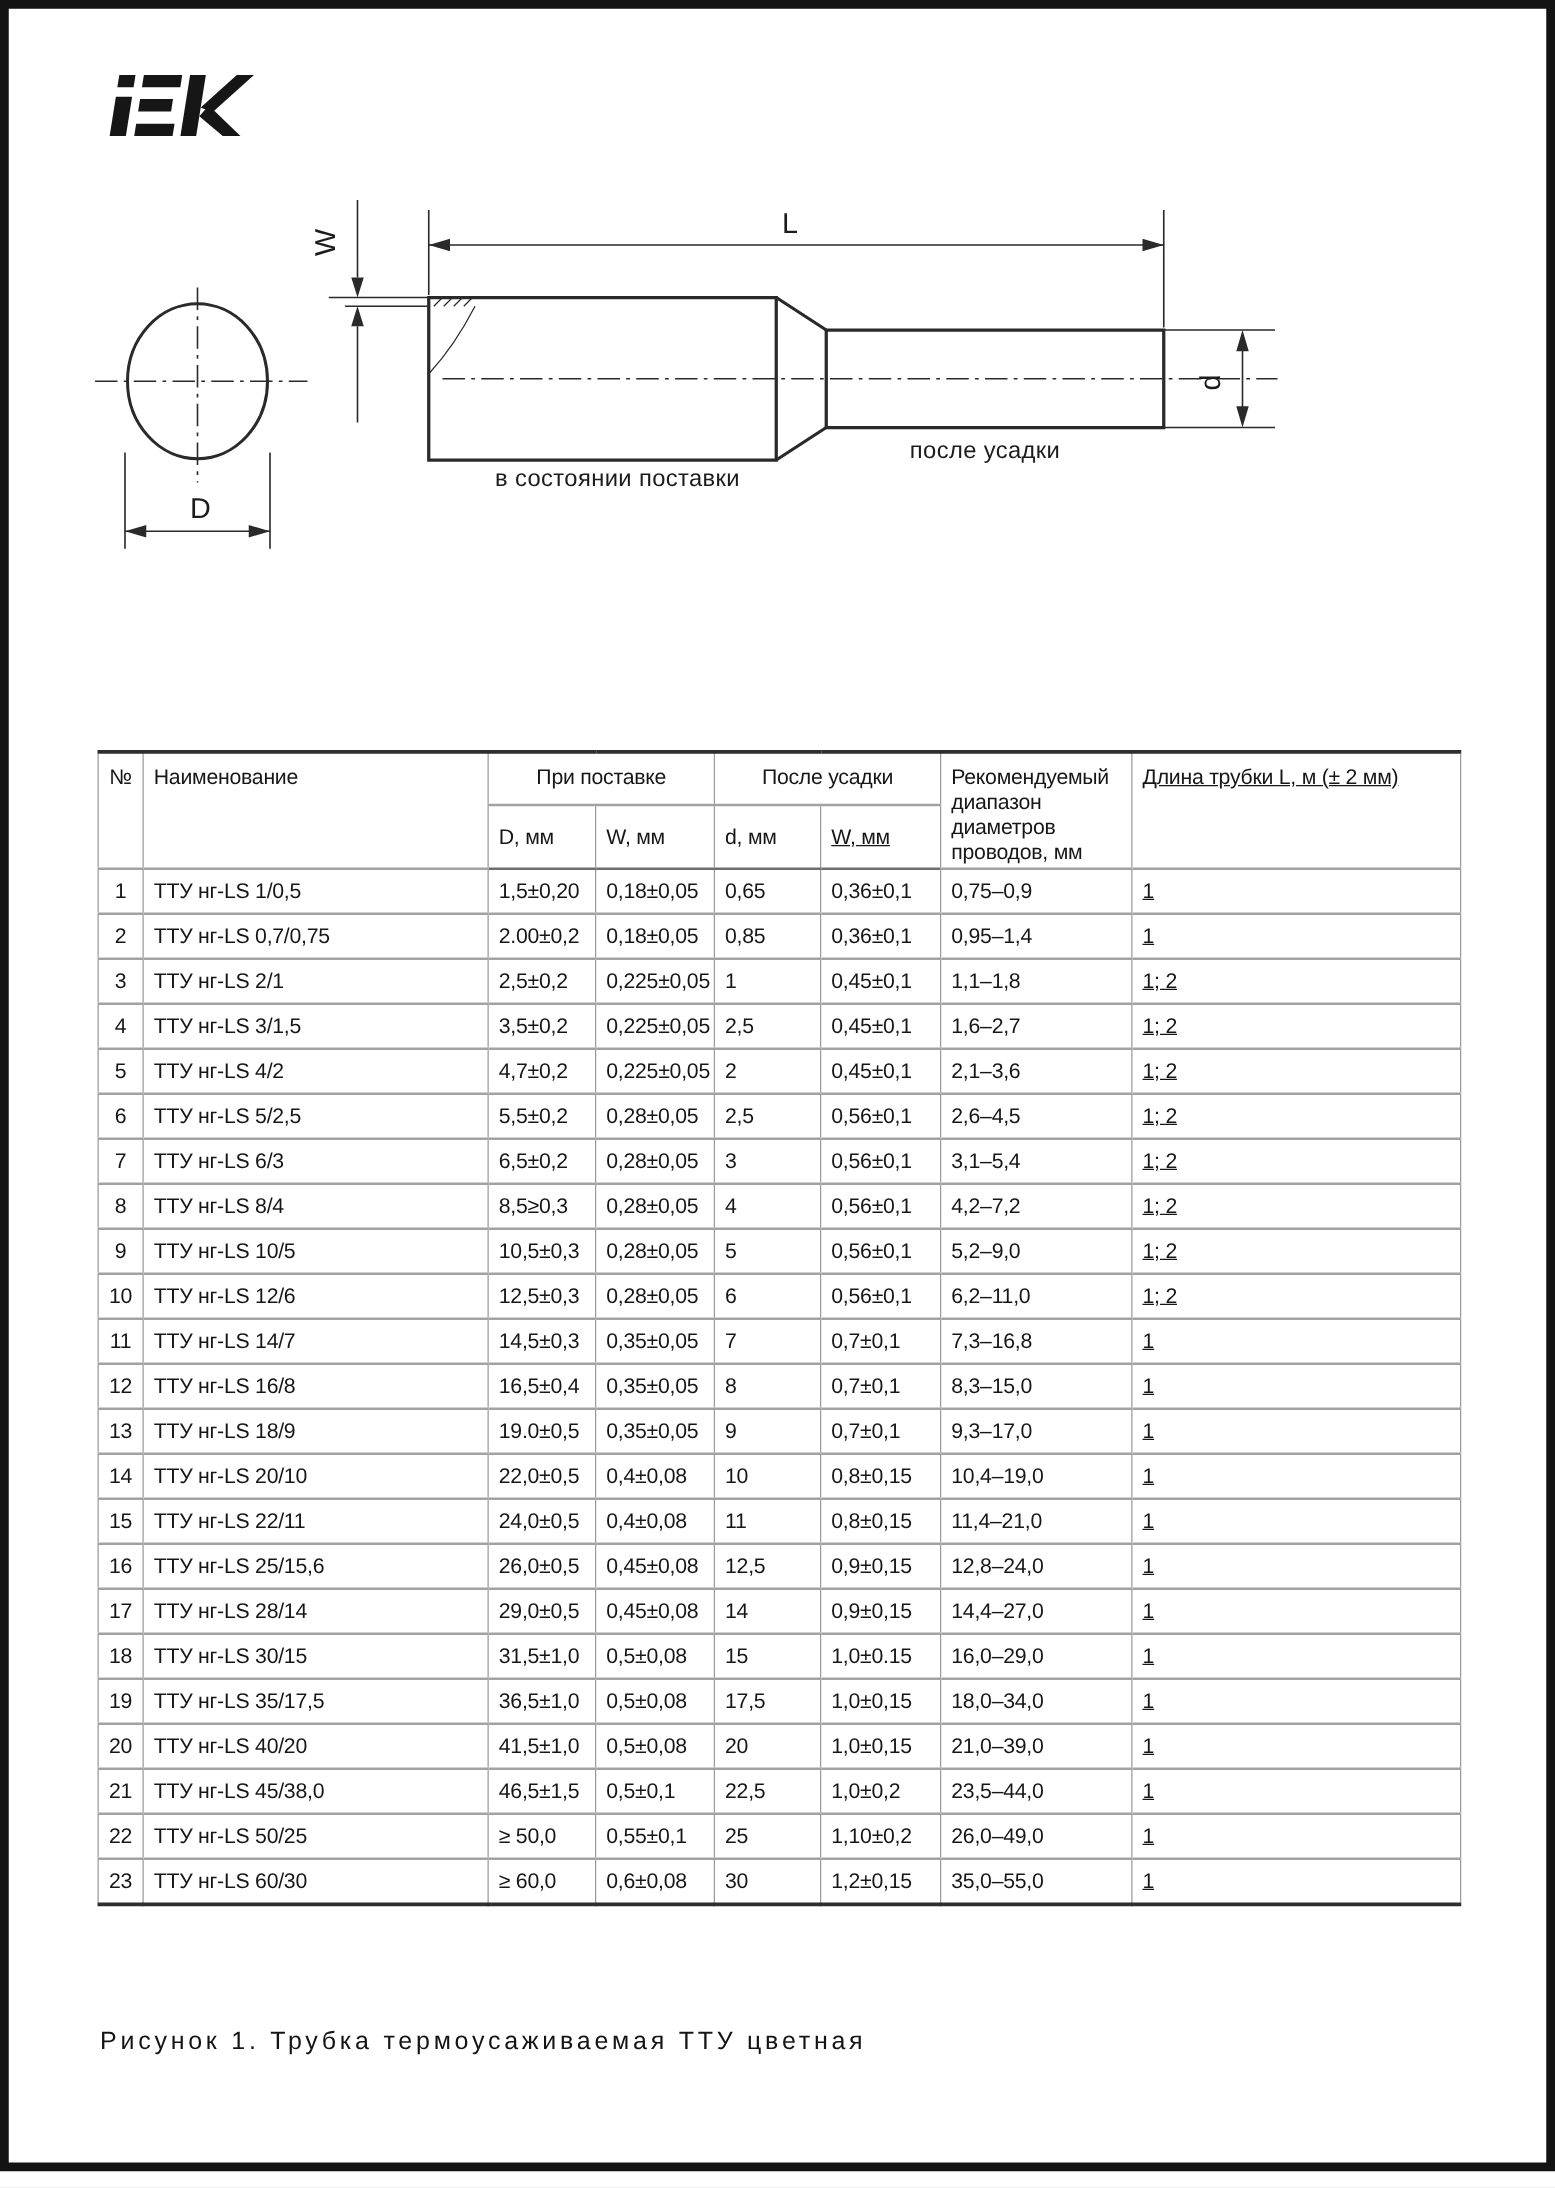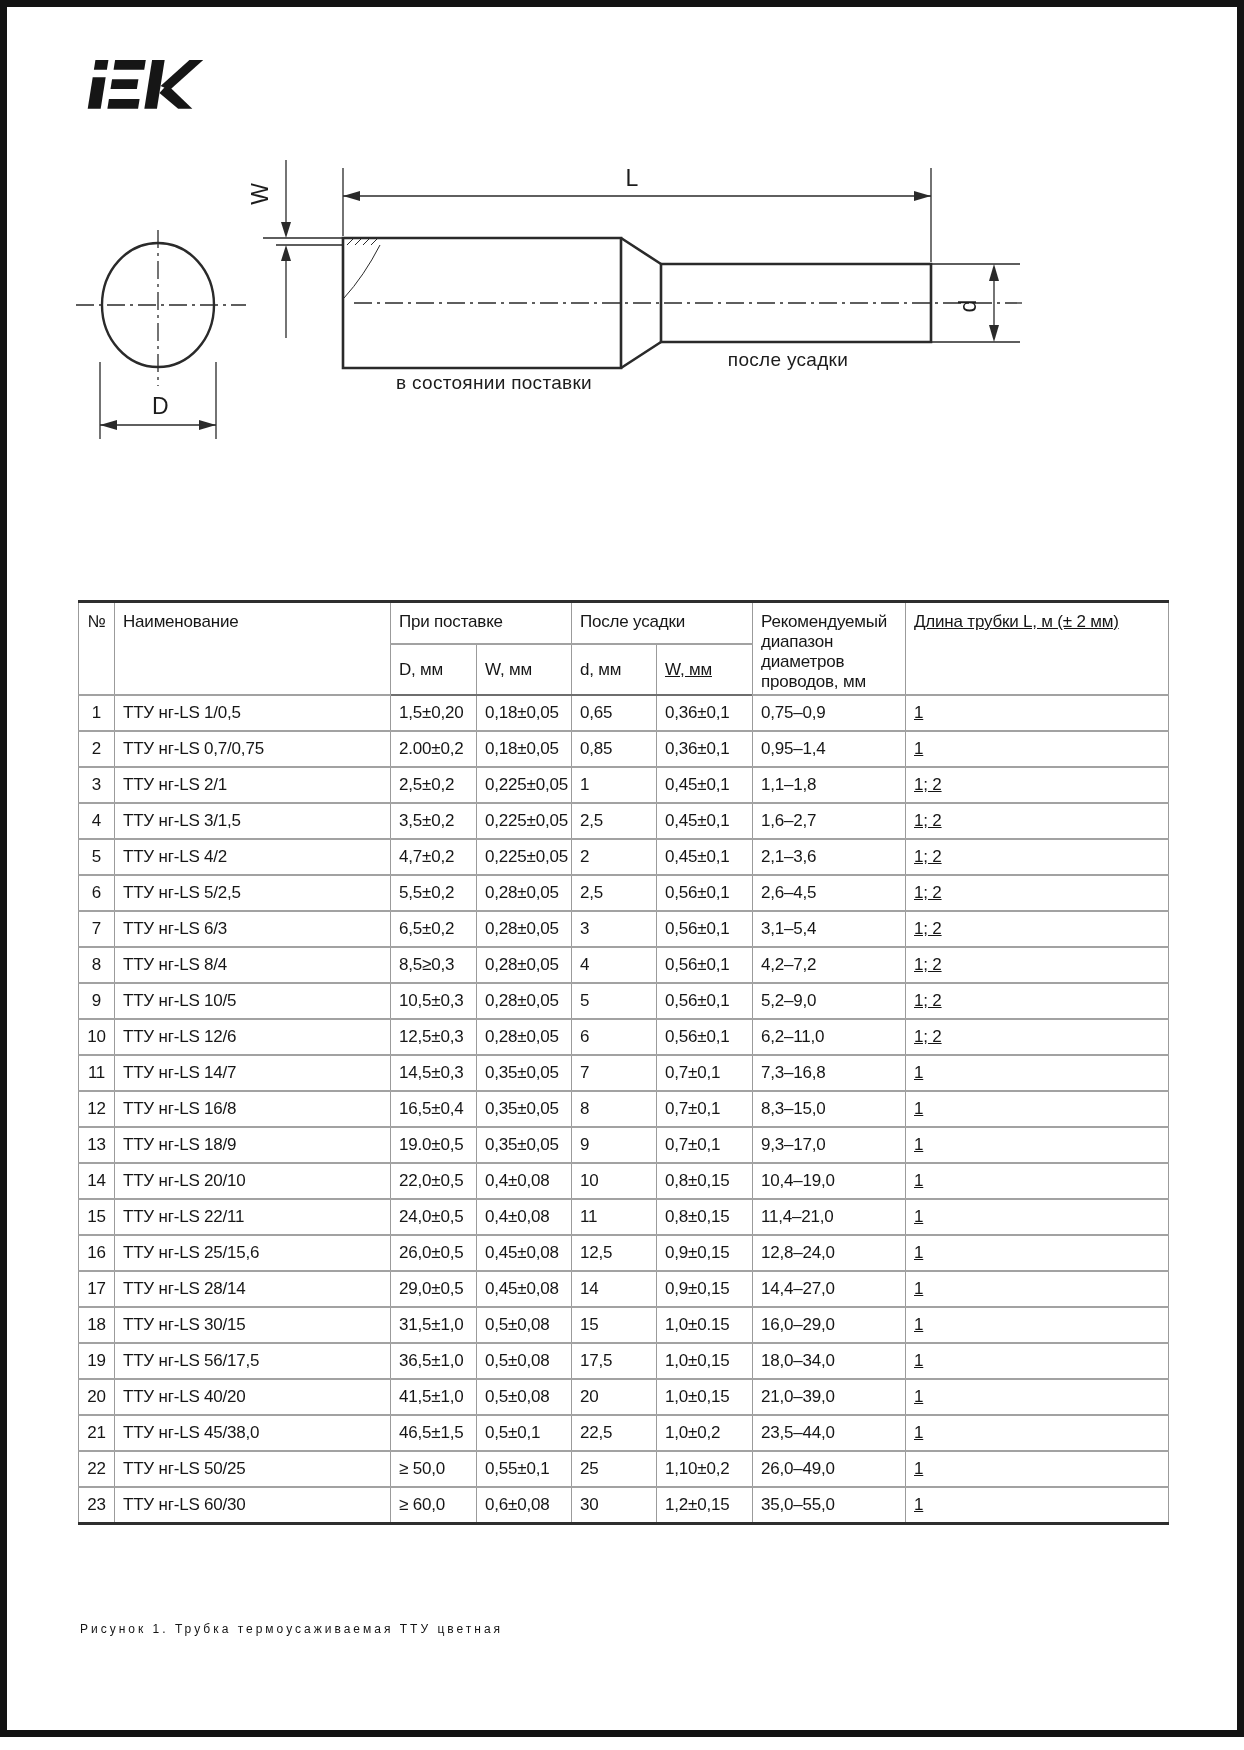--- a/index.html
+++ b/index.html
@@ -25,28 +25,28 @@
     border-top:3px solid #2e2e2e;border-bottom:3px solid #2e2e2e;
   }
   table.spec th,table.spec td{
     border-left:1.5px solid #9b9b9b;border-right:1.5px solid #9b9b9b;
     border-top:2px solid #a2a2a2;border-bottom:2px solid #a2a2a2;
     font-weight:normal;text-align:left;padding:2px 8px;box-sizing:border-box;
     overflow:hidden;
   }
   table.spec tr.h1 th{height:40px;vertical-align:top;padding-top:9px;border-top:none;}
   table.spec tr.h2 th{height:48px;vertical-align:middle;border-bottom:2.5px solid #6e6e6e;margin-left:12px;}
-  table.spec th.grp{vertical-align:top;padding-top:9px;}
+  table.spec th.grp{vertical-align:top;padding-top:9px;text-align:center;}
   table.spec tbody td{height:36px;vertical-align:middle;}
   table.spec .c-num{text-align:center;padding:2px 2px;}
   table.spec th:first-child,table.spec td:first-child{border-left:1.5px solid #9b9b9b;}
   table.spec th:last-child,table.spec td:last-child{border-right:1.5px solid #9b9b9b;text-decoration:underline;}
 
   .caption{
-    position:absolute;left:80px;top:1622px;font-size:12px;letter-spacing:3px;
+    position:absolute;left:80px;top:1622px;font-size:20px;letter-spacing:3px;
     color:#141414;white-space:nowrap;text-align:right;
   }
 </style>
 </head>
 <body>
 
 <div class="page">
   <div class="frame"></div>
 
   <svg class="logo" viewBox="0 0 300 126" aria-label="IEK">
@@ -312,21 +312,21 @@
           <td>ТТУ нг-LS 30/15</td>
           <td>31,5±1,0</td>
           <td>0,5±0,08</td>
           <td>15</td>
           <td>1,0±0.15</td>
           <td>16,0–29,0</td>
           <td>1</td>
         </tr>
         <tr>
           <td class="c-num">19</td>
-          <td>ТТУ нг-LS 56/17,5</td>
+          <td>ТТУ нг-LS 35/17,5</td>
           <td>36,5±1,0</td>
           <td>0,5±0,08</td>
           <td>17,5</td>
           <td>1,0±0,15</td>
           <td>18,0–34,0</td>
           <td>1</td>
         </tr>
         <tr>
           <td class="c-num">20</td>
           <td>ТТУ нг-LS 40/20</td>

